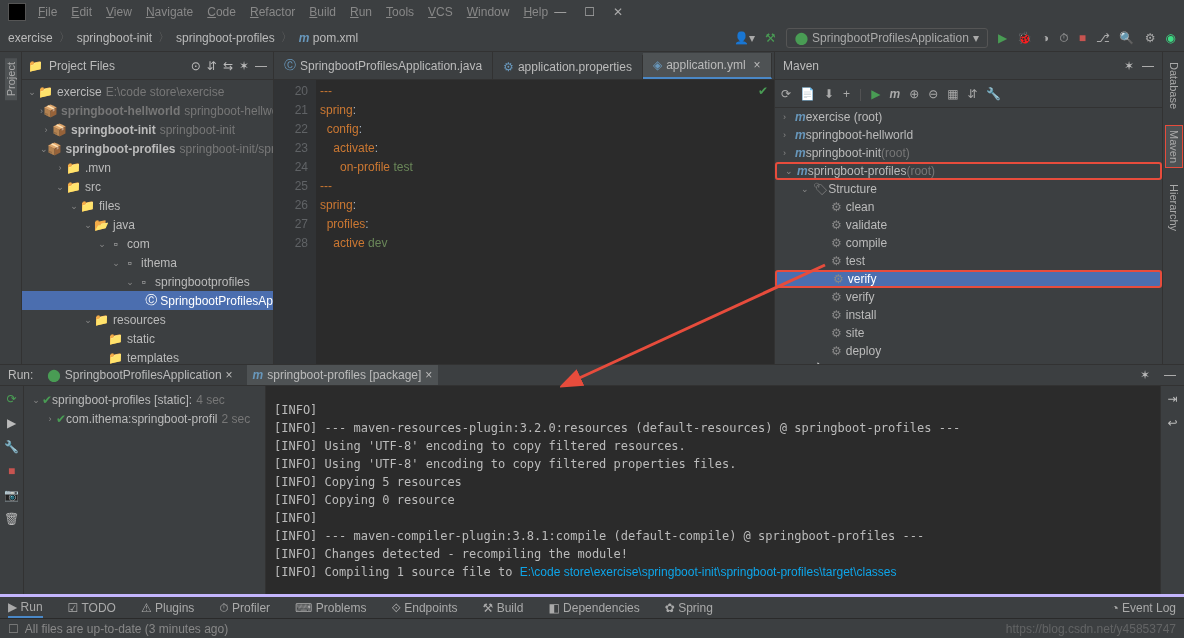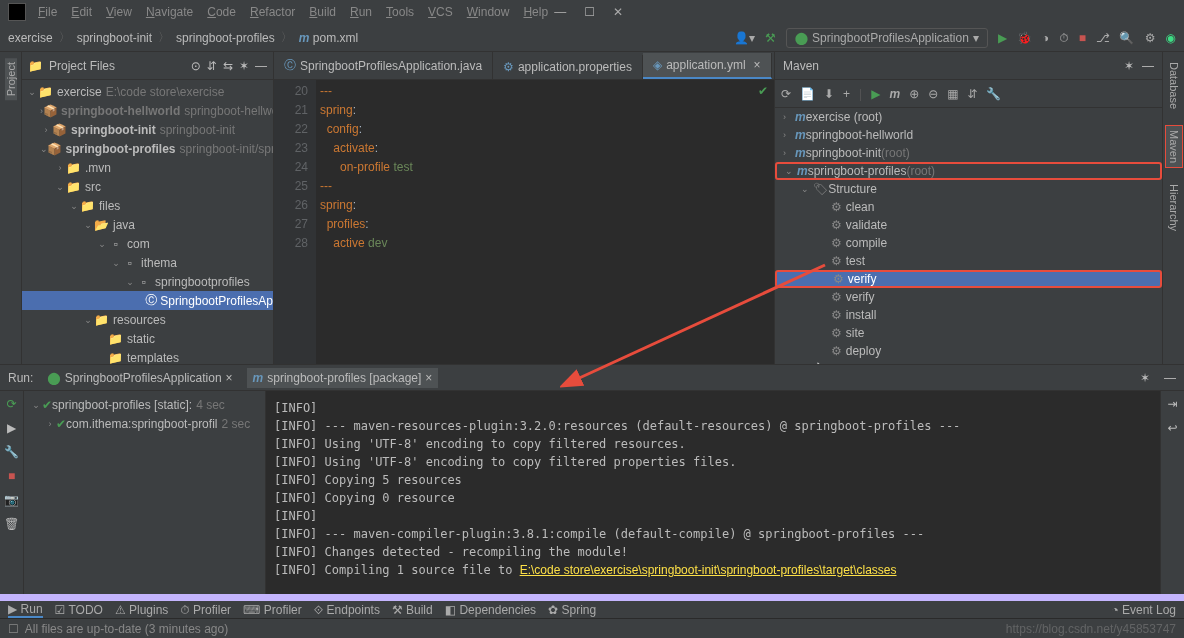--- a/index.html
+++ b/index.html
@@ -48,23 +48,23 @@
 .redbox{border:2px solid #e74c3c;border-radius:3px}
 .rightbar{width:22px;background:#3c3f41;border-left:1px solid #323232;display:flex;flex-direction:column;align-items:center;padding-top:6px;gap:12px}
 .rightbar .vtab{writing-mode:vertical-rl;color:#aaa;font-size:11px;padding:4px 2px}
 .rightbar .vtab.hl{border:1px solid #e74c3c}
 .runpanel{position:absolute;bottom:44px;left:0;right:0;height:230px;background:#2b2b2b;border-top:1px solid #323232;display:flex;flex-direction:column}
 .runtabs{height:26px;background:#3c3f41;display:flex;align-items:center;padding:0 8px;gap:14px;border-bottom:1px solid #323232}
 .runtabs .rt{color:#bbb;display:flex;align-items:center;gap:4px}
 .runbody{flex:1;display:flex}
 .runleft{width:24px;background:#3c3f41;display:flex;flex-direction:column;align-items:center;padding:6px 0;gap:10px;border-right:1px solid #323232}
 .runtree{width:242px;background:#3c3f41;border-right:1px solid #323232;padding:4px 2px;font-size:11px}
-.runout{flex:1;padding:8px 8px;font-family:Consolas,monospace;font-size:12px;line-height:18px;color:#bbb;overflow:hidden;white-space:pre}
-.runout .link{color:#fde047;text-decoration:underline}
-.bottombar{position:absolute;bottom:20px;left:0;right:0;height:24px;background:#3c3f41;border-top:7px solid #c4b5fd;display:flex;padding:0 8px;gap:12px}
+.runout{flex:1;padding:15px 8px;font-family:Consolas,monospace;font-size:12px;line-height:18px;color:#bbb;overflow:hidden;white-space:pre}
+.runout .link{color:#0ea5e9;}
+.bottombar{position:absolute;bottom:20px;left:0;right:0;height:24px;background:#3c3f41;border-top:3px solid #c4b5fd;display:flex;padding:0 8px;gap:25px}
 .bottombar span{color:#aaa;display:flex;align-items:center;gap:4px}
 .bottombar .active{border-bottom:2px solid #4a88c7}
 .status2{position:absolute;bottom:0;left:0;right:0;height:20px;background:#3c3f41;display:flex;align-items:center;padding:0 8px;color:#888;font-size:11px;border-top:1px solid #2a2a2a}
 .arrow-red{position:absolute;pointer-events:none;z-index:100}
 svg{display:block}
 .green{color:#499c54}
 </style>
 </head>
 <body>
 
@@ -436,21 +436,21 @@
       </marker>
     </defs>
   <line x1="265" y1="5" x2="15" y2="120" stroke="#e74c3c" stroke-width="3" marker-end="url(#ah)"></line>
 </svg>
 
 <div class="bottombar" id="bottombar">
 <span class="active">▶ Run</span>
     <span>☑ TODO</span>
     <span>⚠ Plugins</span>
     <span>⏱ Profiler</span>
-    <span>⌨ Profiler</span>
+    <span>⌨ Problems</span>
     <span>⟐ Endpoints</span>
     <span>⚒ Build</span>
     <span>◧ Dependencies</span>
     <span>✿ Spring</span>
     <span style="margin-left: auto;">◔ Event Log</span>
   </div>
 
 <div class="status2">
   <span>☐</span>
   <span style="margin-left:6px">All files are up-to-date (3 minutes ago)</span>

